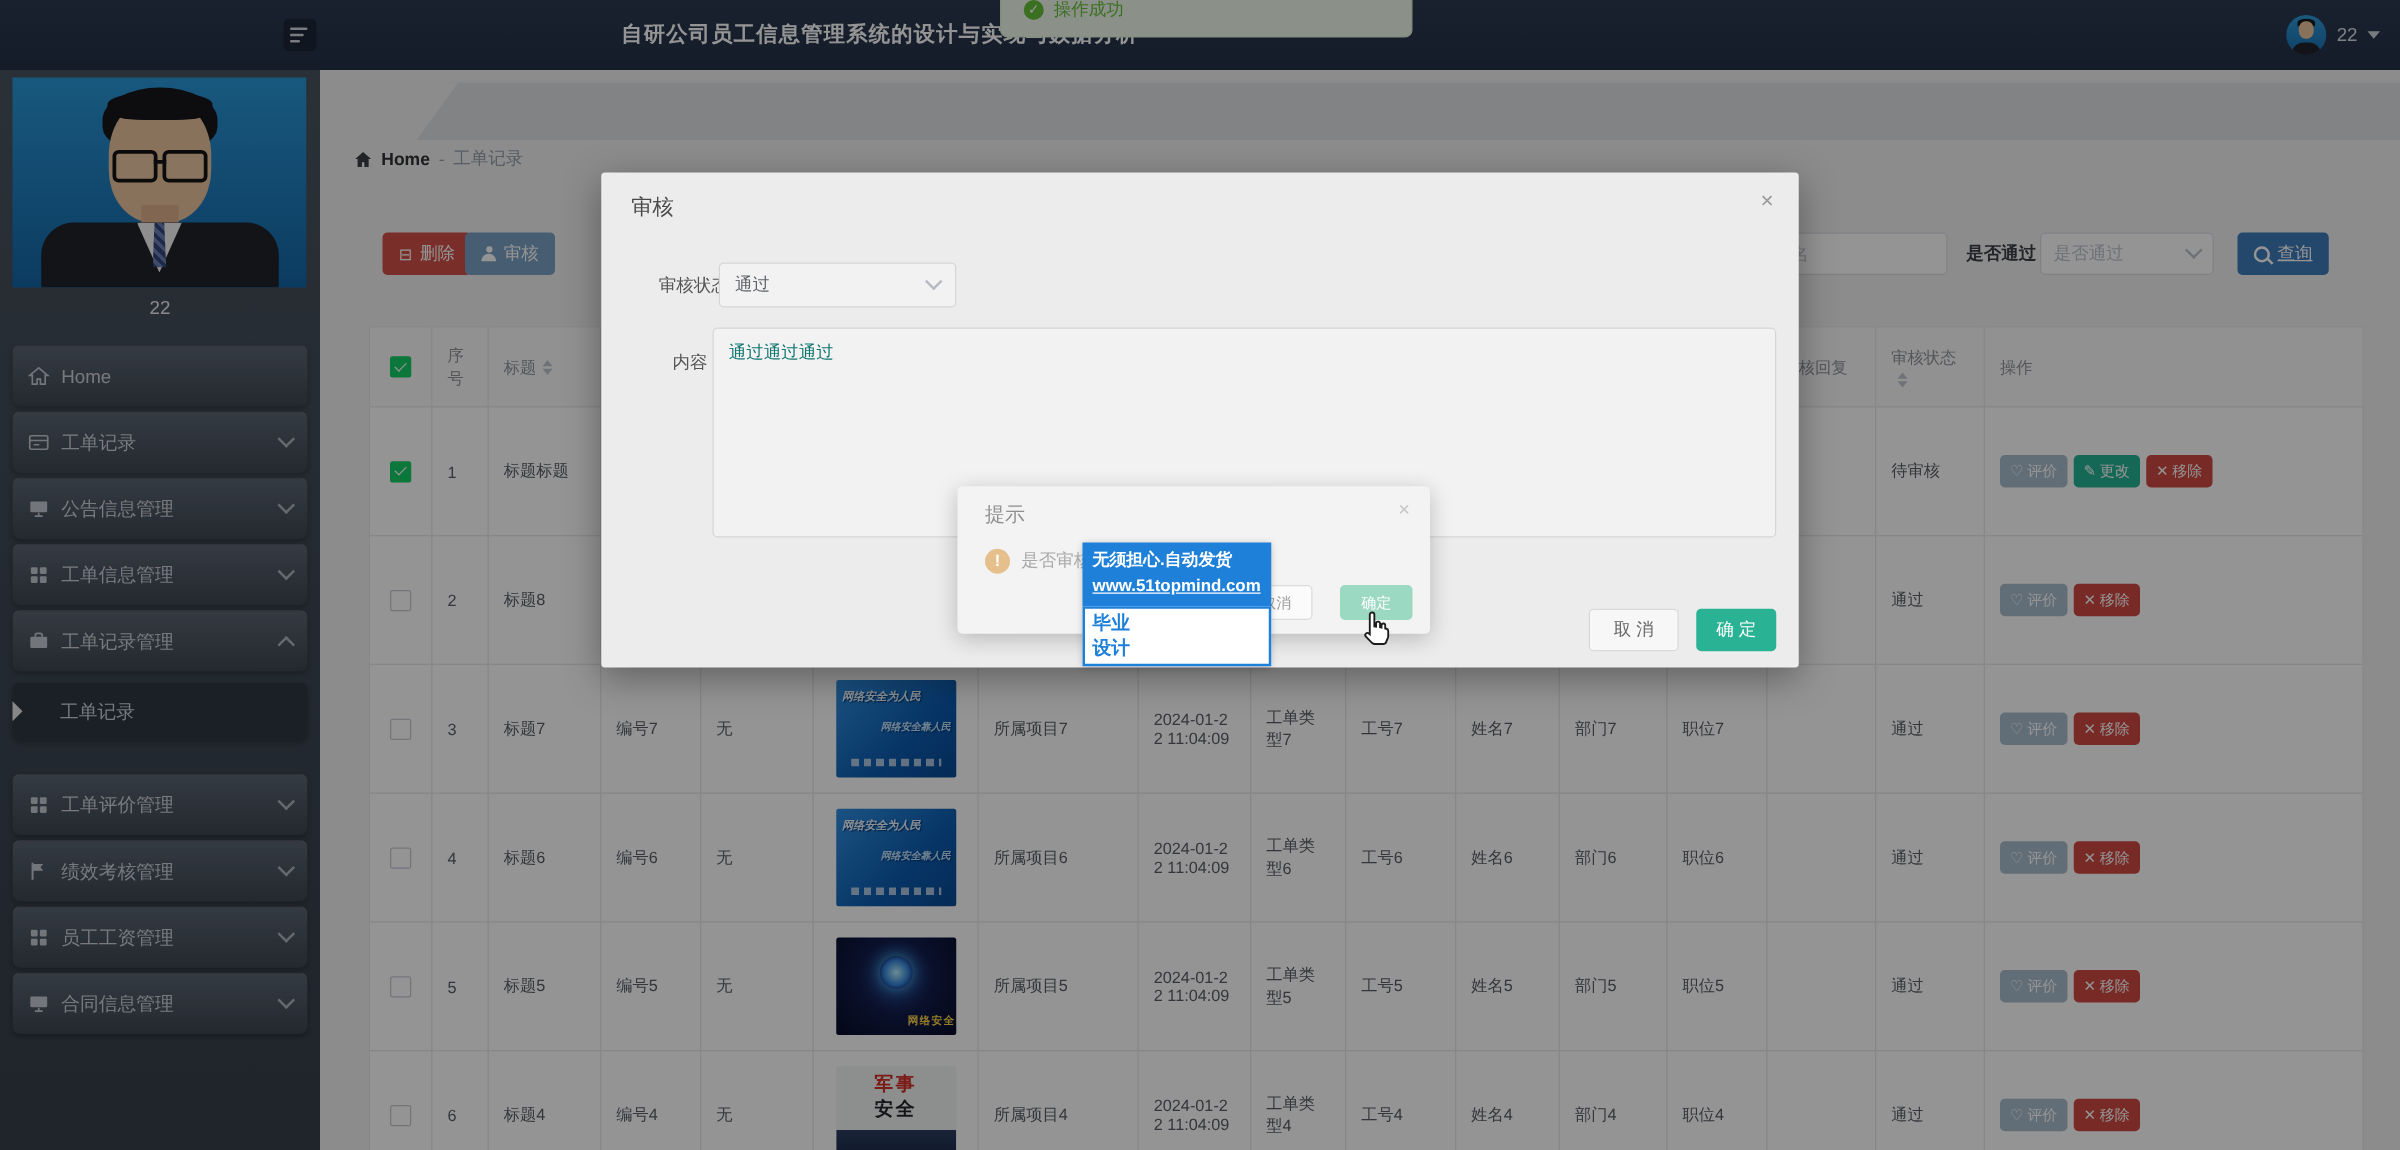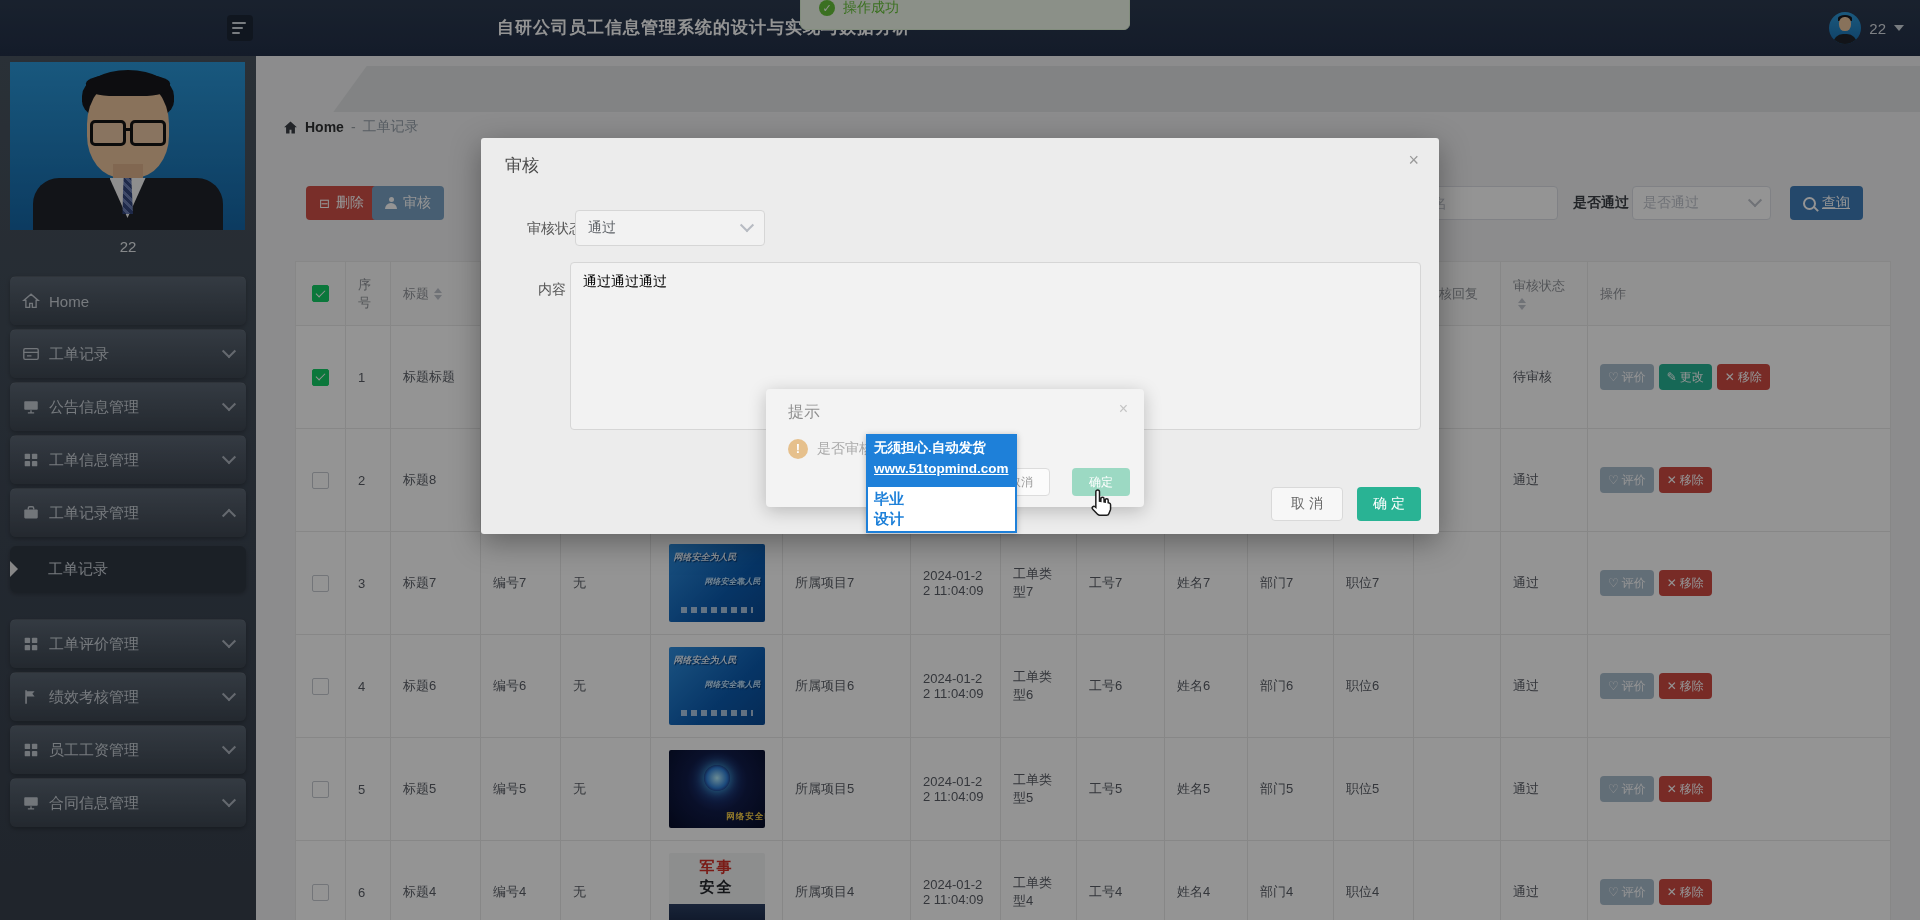--- a/index.html
+++ b/index.html
@@ -125,21 +125,21 @@
   .m-title{position:absolute;left:24px;top:16px;font-size:17px;color:#4a4a4a;}
   .m-close{position:absolute;right:20px;top:12px;font-size:18px;color:#9a9a9a;cursor:pointer;}
   .m-label{position:absolute;font-size:14px;color:#555;}
   .lab-status{left:34px;top:82px;width:68px;text-align:right;}
   .lab-content{left:34px;top:143px;width:51px;text-align:right;}
   .m-select{position:absolute;left:94px;top:72px;width:190px;height:36px;box-sizing:border-box;background:#f2f2f2;
             border:1px solid #d6d6d6;border-radius:4px;display:flex;align-items:center;justify-content:space-between;
             padding:0 12px;font-size:14px;color:#5f6368;cursor:pointer;}
   .m-select .chev{border-color:#b7bbc2;}
   .m-textarea{position:absolute;left:89px;top:124px;width:851px;height:168px;box-sizing:border-box;background:#f2f2f2;
-              border:1px solid #d6d6d6;border-radius:4px;resize:none;padding:8px 12px;font-size:14px;color:#000000;
+              border:1px solid #d6d6d6;border-radius:4px;resize:none;padding:8px 12px;font-size:14px;color:#0f766e;
               font-family:inherit;line-height:1.5;}
   .m-footer{position:absolute;right:18px;bottom:13px;display:flex;gap:14px;}
   .btn-plain{width:72px;height:34px;background:#f7f7f7;border:1px solid #d9d9d9;border-radius:4px;color:#666;
              font-size:14px;cursor:pointer;font-family:inherit;}
   .btn-confirm{width:64px;height:34px;background:#29b394;border:none;border-radius:4px;color:#fff;font-size:14px;
              cursor:pointer;font-family:inherit;}
   
   .tip{position:absolute;left:766px;top:389px;width:378px;height:118px;background:#f3f3f3;border-radius:4px;z-index:30;
        box-shadow:0 4px 18px rgba(0,0,0,.22);}
   .tip-title{position:absolute;left:22px;top:13px;font-size:16px;color:#8f8f8f;}

